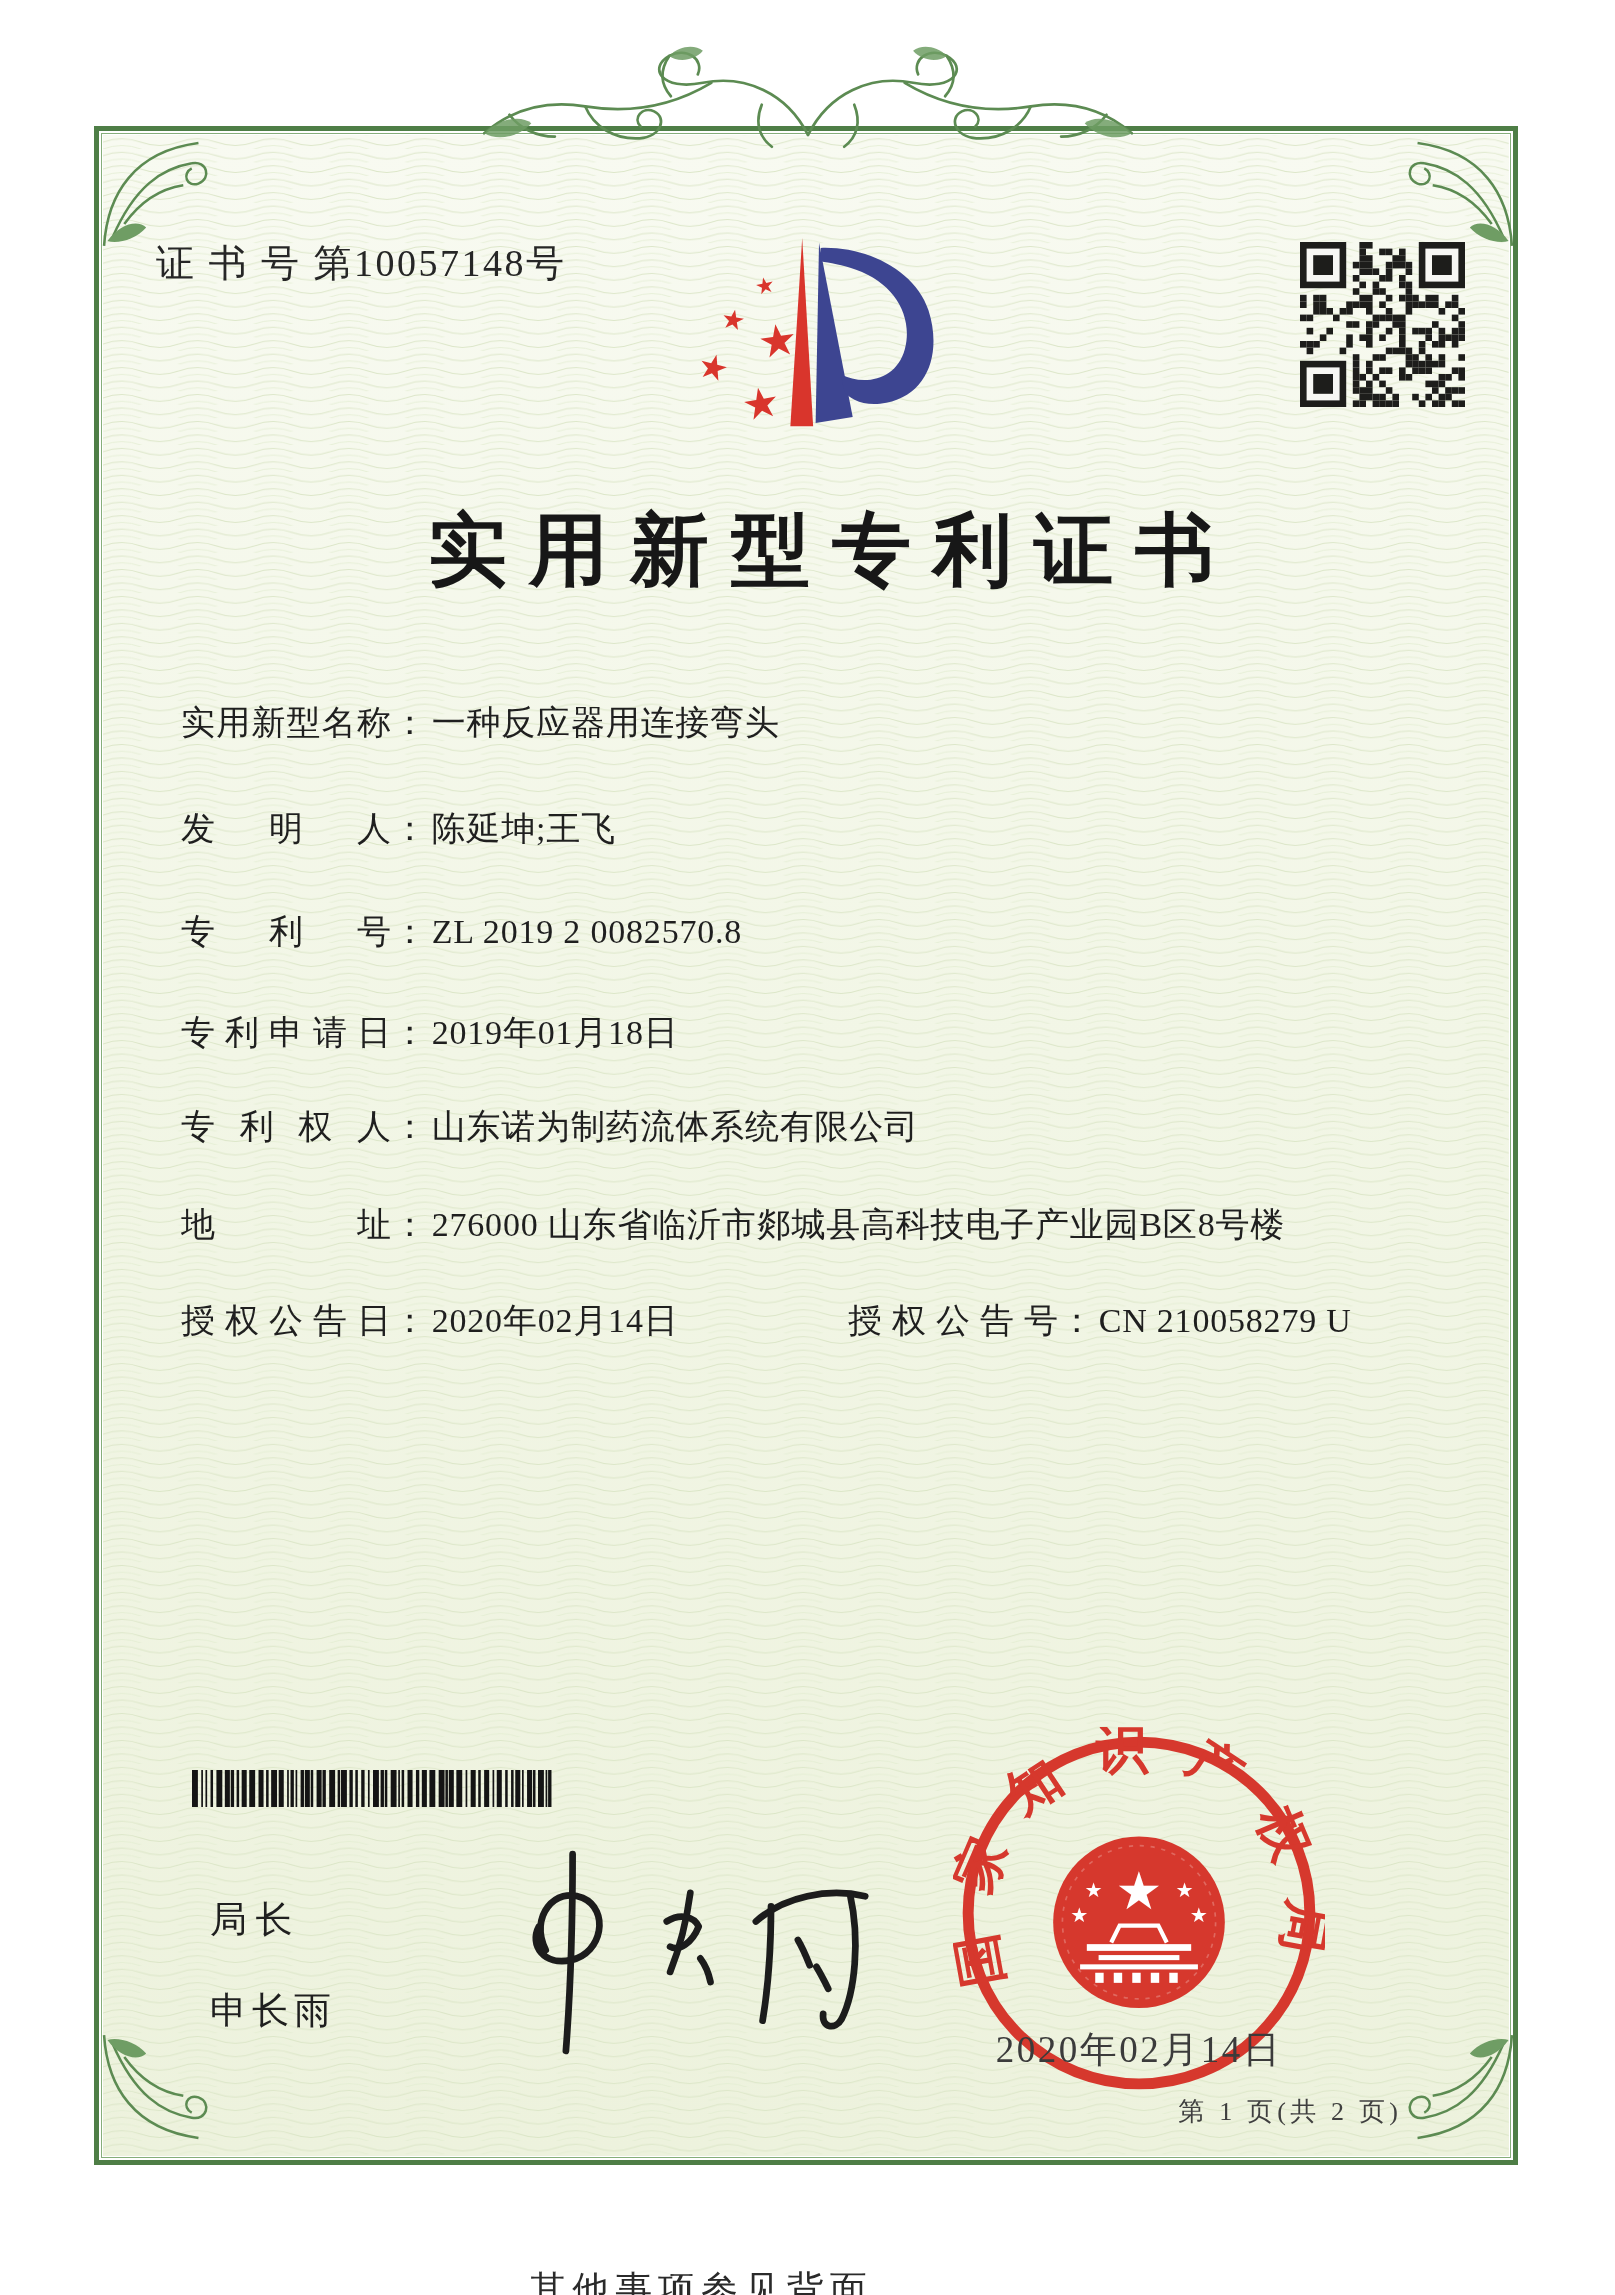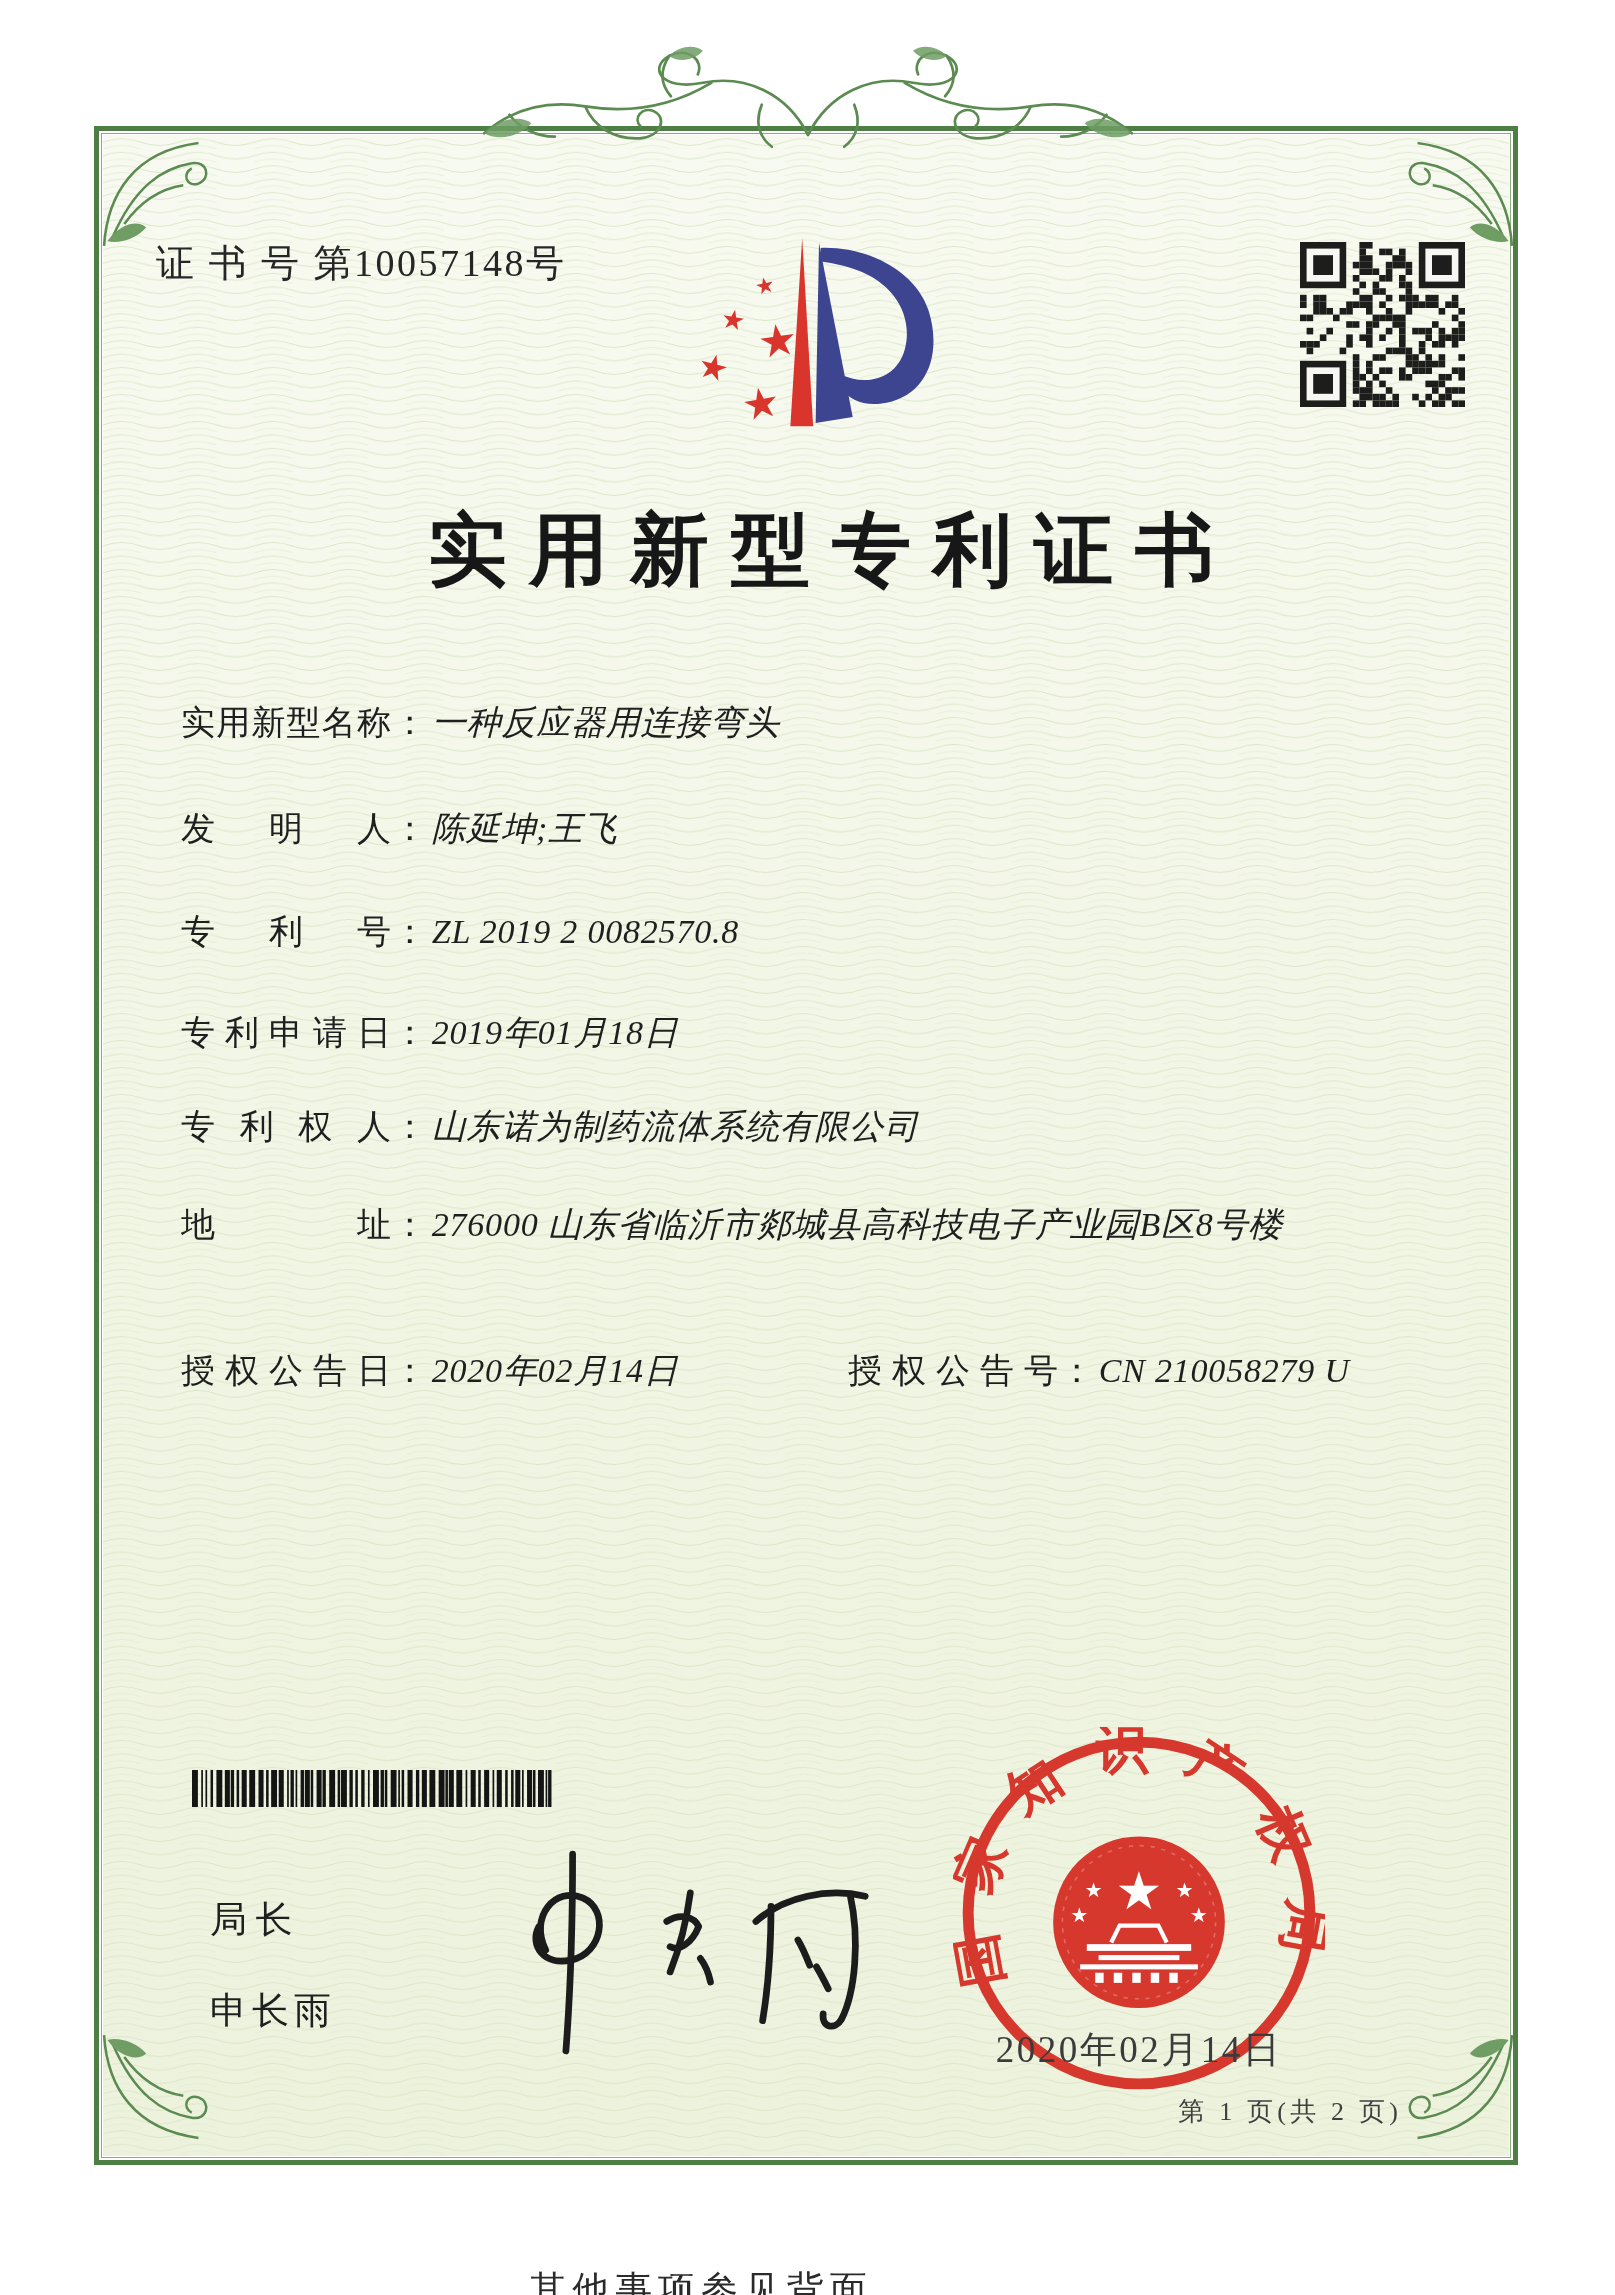--- a/index.html
+++ b/index.html
@@ -22,21 +22,21 @@
   .logo{position:absolute;left:686px;top:226px;width:261px;height:217px;}
   .logo svg{position:absolute;inset:0;}
   .logo .star{position:absolute;color:#d9352c;line-height:1;}
   .qr{position:absolute;left:1300px;top:242px;width:165px;height:165px;}
   .title{position:absolute;left:0;top:498px;width:1580px;text-align:center;
     font-size:79px;font-weight:bold;letter-spacing:22px;color:#171717;padding-left:42px;}
   
   .row{position:absolute;left:181px;font-size:34px;white-space:nowrap;}
   .row .lbl{display:inline-block;width:210px;text-align:justify;text-align-last:justify;vertical-align:bottom;}
   .row .colon{display:inline-block;margin:0 5px 0 1.7px;}
-  .row .val{letter-spacing:0.8px;font-style:italic;}
+  .row .val{letter-spacing:0.8px;}
   .pair2{position:absolute;left:667px;top:0;}
   
   .body-text{position:absolute;left:178px;top:1365px;width:1330px;
     font-size:34px;line-height:1.62;text-align:justify;color:#242424;}
   .body-text p{margin:0;text-indent:2em;}
   
   .barcode{position:absolute;left:192px;top:1770px;width:362px;height:37px;}
   .signer-role{position:absolute;left:210px;top:1895px;font-size:37px;letter-spacing:8.4px;}
   .signer-name{position:absolute;left:210px;top:1986px;font-size:37px;letter-spacing:5px;}
   .signature{position:absolute;left:438px;top:1834px;width:471px;height:227px;}
@@ -355,21 +355,21 @@
 </div>
 <div class="row" style="top:1010px">
   <span class="lbl">专利申请日</span><span class="colon">：</span><span class="val">2019年01月18日</span>
 </div>
 <div class="row" style="top:1104px">
   <span class="lbl">专利权人</span><span class="colon">：</span><span class="val">山东诺为制药流体系统有限公司</span>
 </div>
 <div class="row" style="top:1202px">
   <span class="lbl">地址</span><span class="colon">：</span><span class="val">276000 山东省临沂市郯城县高科技电子产业园B区8号楼</span>
 </div>
-<div class="row" style="top:1348px">
+<div class="row" style="top:1298px">
   <span class="lbl">授权公告日</span><span class="colon">：</span><span class="val">2020年02月14日</span>
   <span class="pair2">
     <span class="lbl">授权公告号</span><span class="colon">：</span><span class="val">CN 210058279 U</span>
   </span>
 </div>
 
 <div class="body-text">
 </div>
 
 <svg class="barcode" id="barcode-svg" viewBox="0 0 430 44" preserveAspectRatio="none">

